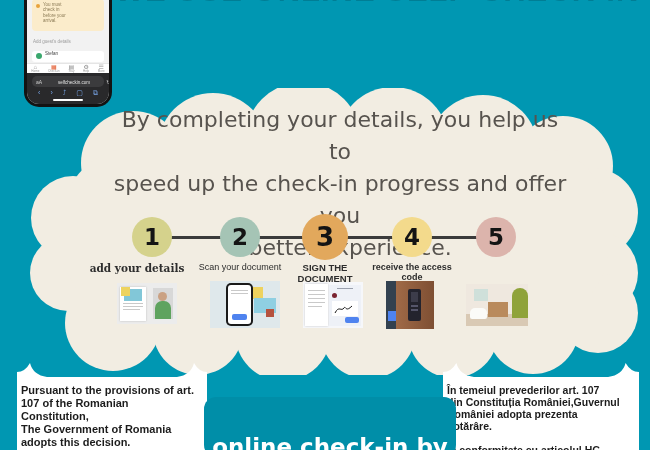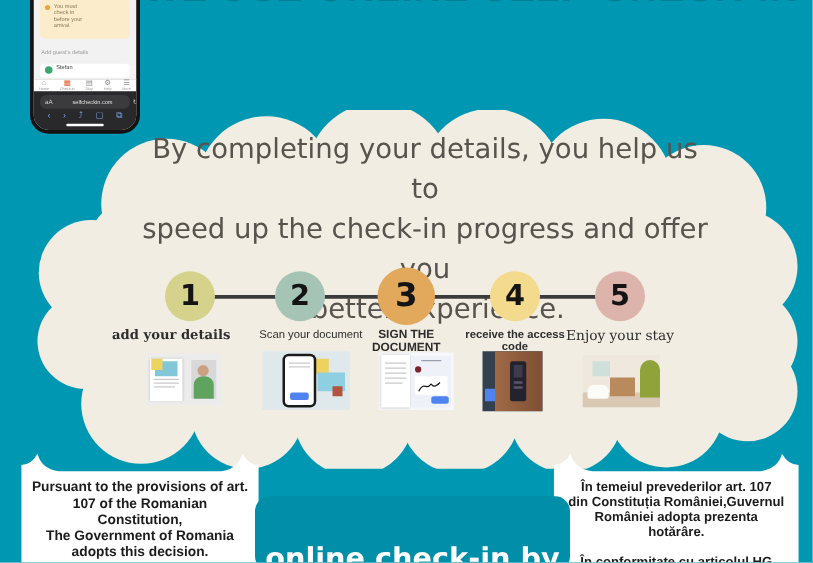--- a/index.html
+++ b/index.html
@@ -46,40 +46,40 @@
     font-family:"DejaVu Sans",sans-serif;}
 
   
   .step-line{position:absolute;left:152px;top:236px;width:344px;height:3px;background:#3b3b3b;}
   .step-circle{position:absolute;border-radius:50%;display:flex;align-items:center;justify-content:center;
     font-weight:800;color:#141414;font-family:"DejaVu Sans",sans-serif;}
   .sc{width:40px;height:40px;font-size:23px;top:217px;}
   .sc3{width:46px;height:46px;font-size:26px;top:214px;}
   .step-label{position:absolute;top:262px;width:100px;text-align:center;color:#2d2d2d;}
   .sl1{font-family:"DejaVu Serif",serif;font-weight:700;font-size:10.5px;}
-  .sl2{font-size:9px;text-align:right;}
+  .sl2{font-size:9px;}
   .sl3{font-size:9.5px;font-weight:700;}
   .sl4{font-size:9px;}
   .sl5{font-family:"DejaVu Serif",serif;font-size:11px;}
 
   
   .thumb{position:absolute;overflow:hidden;}
   .abs{position:absolute;}
   .t1{left:117px;top:283px;width:60px;height:41px;background:#ececec;}
   .t2{left:210px;top:281px;width:70px;height:47px;background:#dfe8eb;}
   .t3{left:303px;top:282px;width:60px;height:46px;background:#f6f7fa;}
   .t4{left:386px;top:281px;width:48px;height:48px;background:#33414f;}
   .t5{left:466px;top:284px;width:62px;height:42px;background:#efe8df;}
   .sheet{background:#ffffff;box-shadow:0 0 2px rgba(0,0,0,.2);}
   .gline{background:#c9c9c9;height:1px;}
 
   
   .bubble{position:absolute;width:190px;height:100px;}
   .bubble svg{position:absolute;left:0;top:0;}
-  .bubble-text{position:absolute;left:4px;right:4px;top:22px;text-align:center;font-weight:700;
+  .bubble-text{position:absolute;left:4px;right:4px;top:22px;font-weight:700;
     color:#1c1c1c;white-space:pre-line;}
   .bl .bubble-text{font-size:11px;line-height:13px;}
   .br .bubble-text{font-size:10.5px;line-height:12px;}
 
   
   .footer-box{position:absolute;left:204px;top:397px;width:252px;height:60px;
     background:#008ea8;border-radius:12px;}
   .footer-text{position:absolute;left:0;right:0;top:37px;text-align:center;color:#ffffff;
     font-size:23px;font-weight:800;font-family:"DejaVu Sans",sans-serif;}
 </style>
@@ -170,21 +170,20 @@
       <span>4</span>
     </div>
   <div class="step-circle sc" style="left: 476px; background: rgb(220, 180, 172);">
       <span>5</span>
     </div>
 
   <div class="step-label sl1" style="left:87px;">add your details</div>
   <div class="step-label sl2" style="left:190px;">Scan your document</div>
   <div class="step-label sl3" style="left:275px;">SIGN THE DOCUMENT</div>
   <div class="step-label sl4" style="left:362px;font-weight:bold;">receive the access code</div>
-  <div class="step-label sl5" style="left:446px;">Enjoy your stay</div>
 
   <div class="thumb t1">
     <div class="abs sheet" style="left:3px;top:4px;width:26px;height:34px;">
       <div class="gline" style="margin:16px 3px 2px 3px;"></div>
       <div class="gline" style="margin:2px 3px;"></div>
       <div class="gline" style="margin:2px 6px 2px 3px;"></div>
     </div>
     <div class="abs" style="left:7px;top:6px;width:18px;height:12px;background:#82c7d8;"></div>
     <div class="abs" style="left:4px;top:4px;width:9px;height:9px;background:#edd35f;"></div>
     <div class="abs" style="left:36px;top:5px;width:20px;height:31px;background:#d8d8d8;">

